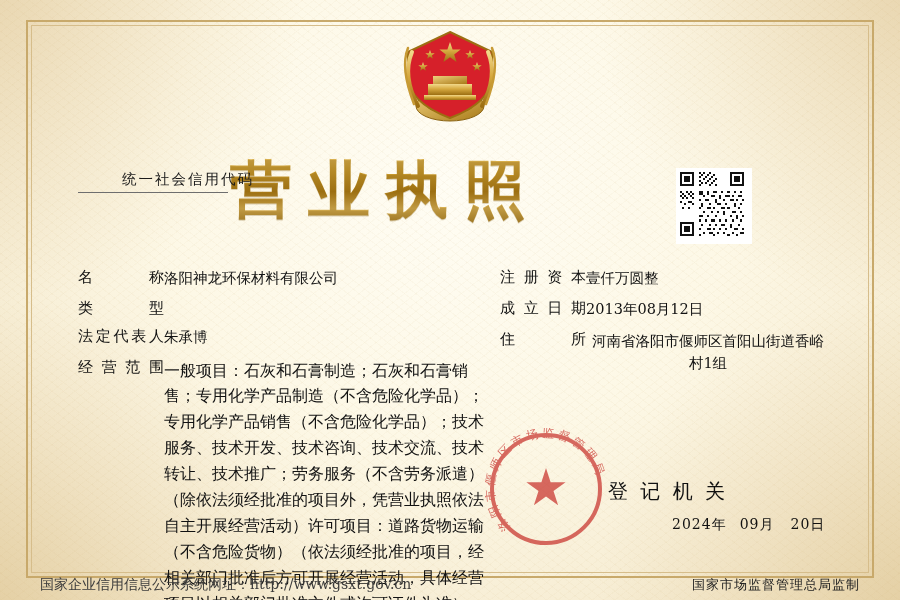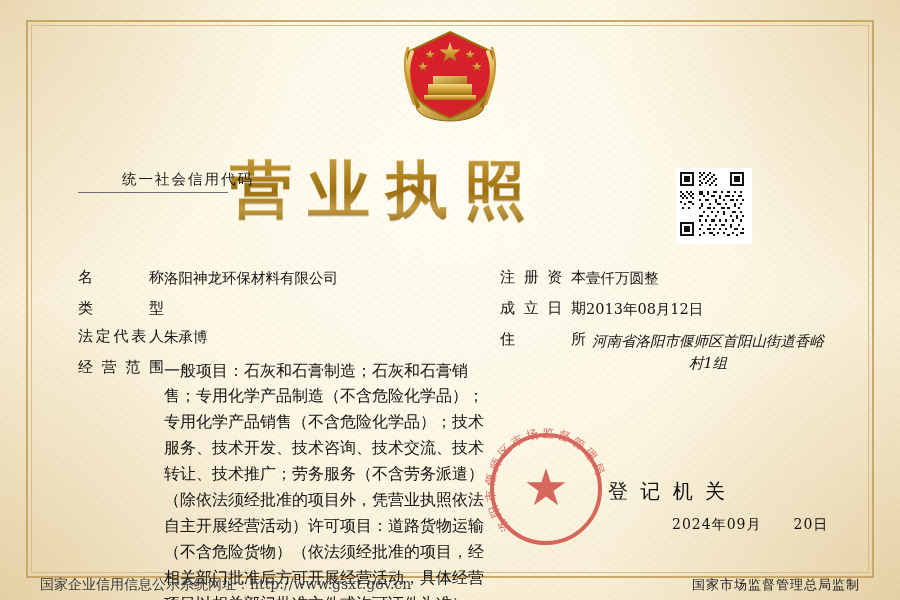--- a/index.html
+++ b/index.html
@@ -172,21 +172,20 @@
   .scope-value {
     font-size: 16px;
     line-height: 1.62;
     color: #111;
     font-family: "DejaVu Serif", "Liberation Serif", serif;
     width: 330px;
   }
   .addr-value {
     width: 248px;
     line-height: 1.55;
-    font-style: italic;
   }
 
   
   .seal {
     position: absolute;
     left: 485px;
     top: 428px;
     width: 122px;
     height: 122px;
     opacity: 0.72;
@@ -202,22 +201,22 @@
   }
   .issue-date {
     position: absolute;
     left: 672px;
     top: 516px;
     font-size: 14px;
     color: #111;
     font-family: "DejaVu Serif", "Liberation Serif", serif;
     letter-spacing: 1px;
   }
-  .issue-date .y { margin-right: 0; }
-  .issue-date .m { margin-right: 32px; }
+  .issue-date .y { margin-right: 13px; }
+  .issue-date .m { margin-right: 16px; }
 
   
   .footer-left {
     position: absolute;
     left: 40px;
     bottom: 6px;
     font-size: 14px;
     color: #3b3b3b;
     font-family: "DejaVu Serif", "Liberation Serif", serif;
   }

